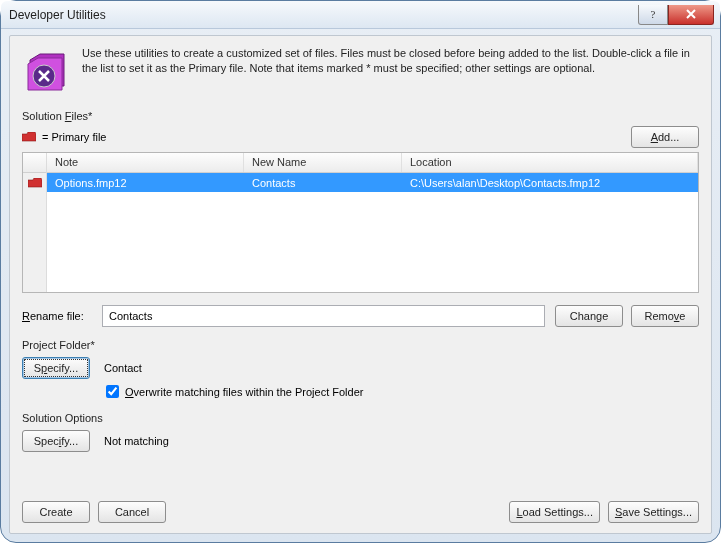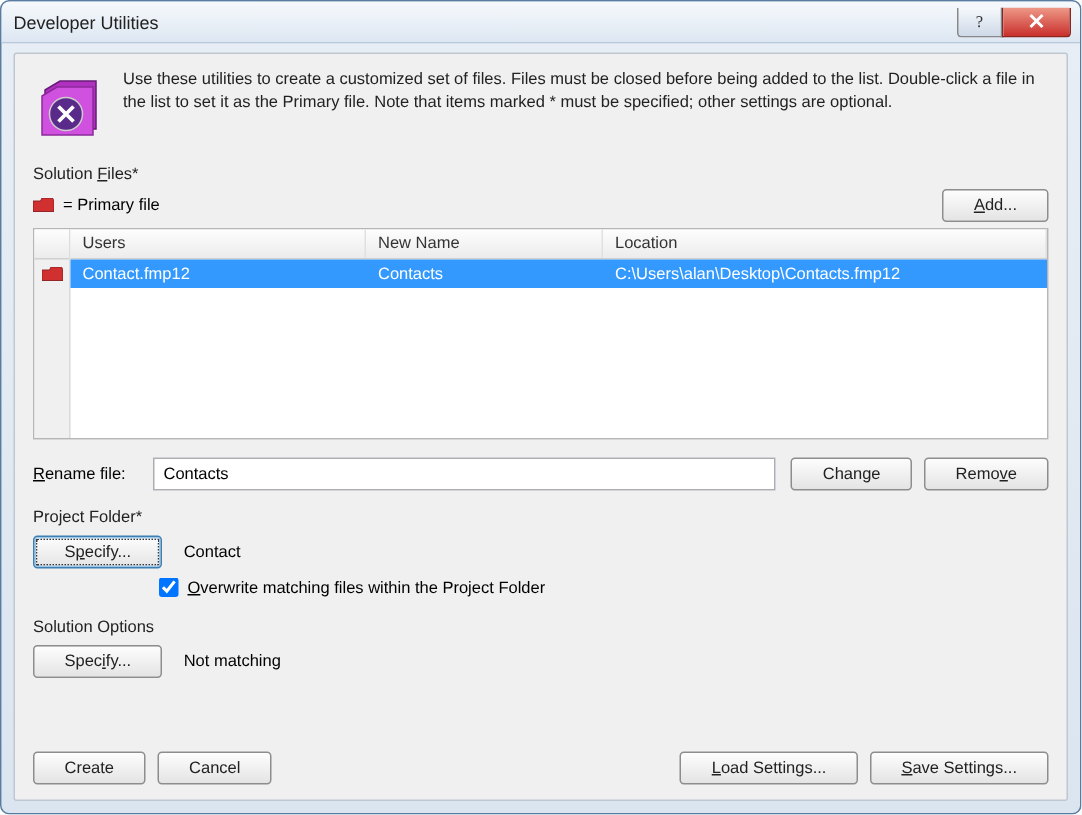--- a/index.html
+++ b/index.html
@@ -1,39 +1,39 @@
 <!DOCTYPE html>
 <html><head>
 <meta charset="utf-8">
 <style>
 * { box-sizing: border-box; margin: 0; padding: 0; }
 body { font-family: "Segoe UI", Tahoma, sans-serif; font-size: 11px; background: #fff; width: 721px; height: 543px; overflow: hidden; }
 
-.window { width: 721px; height: 543px; border: 1px solid #5a7ca0; background: linear-gradient(#e8eef5, #dbe5f0); position: relative; border-radius: 6px; }
+.window { width: 721px; height: 543px; border: 1px solid #5a7ca0; background: linear-gradient(#e8eef5, #dbe5f0); position: relative; border-radius: 16px; }
 
 .titlebar { height: 28px; background: linear-gradient(#f6f9fc, #dde7f2); display: flex; align-items: center; padding: 0 0 0 8px; border-bottom: 1px solid #b8c8db; border-radius: 6px 6px 0 0; }
 .titlebar-text { flex: 1; font-size: 12px; color: #222; }
 .titlebar-buttons { display: flex; height: 20px; margin-right: 6px; gap: 0; }
 .tbtn { width: 30px; height: 20px; display: flex; align-items: center; justify-content: center; border: 1px solid #888; border-top: none; font-size: 11px; color: #333; }
 .tbtn.help { background: linear-gradient(#f6f9fc, #ced9e8); border-radius: 0 0 0 3px; }
 .tbtn.close { width: 46px; background: linear-gradient(#e98, #c9302c); border-radius: 0 0 3px 0; border-color: #8a2520; color: #fff; font-weight: bold; font-size: 13px; }
 
 .client { position: absolute; top: 34px; left: 8px; right: 8px; bottom: 8px; background: #f0f0f0; border: 1px solid #bfc7d0; border-radius: 2px; padding: 10px 12px 10px 12px; }
 
 .intro { display: flex; gap: 10px; margin-bottom: 14px; }
 .intro-icon { width: 50px; height: 50px; flex-shrink: 0; }
 .intro-text { font-size: 11px; line-height: 1.35; color: #222; padding-top: 0; }
 
 .section-label { font-size: 11px; color: #222; margin-bottom: 4px; }
 .section-row { display: flex; align-items: center; justify-content: space-between; margin-bottom: 4px; }
 
 .legend { display: flex; align-items: center; gap: 6px; font-size: 11px; }
 .folder-icon { width: 14px; height: 10px; display: inline-block; }
 
-.btn { background: linear-gradient(#fdfdfd, #e4e4e4); border: 1px solid #8d8d8d; border-radius: 3px; padding: 2px 20px; font-size: 11px; min-width: 68px; height: 22px; cursor: pointer; color: #222; }
+.btn { background: linear-gradient(#fdfdfd, #e4e4e4); border: 1px solid #8d8d8d; border-radius: 3px; padding: 2px 6px; font-size: 11px; min-width: 68px; height: 22px; cursor: pointer; color: #222; }
 .btn.focus { outline: 1px dotted #333; outline-offset: -3px; border-color: #3c7fb1; box-shadow: 0 0 0 1px #a3c7e8 inset; }
 
 .table-wrap { border: 1px solid #b6b6b6; background: #fff; height: 141px; margin-bottom: 12px; display: flex; }
 .gutter { width: 24px; background: #f0f0f0; border-right: 1px solid #dcdcdc; }
 .gutter-cell { height: 19px; display: flex; align-items: center; justify-content: center; }
 .tbl { flex: 1; font-size: 11px; }
 .thead { display: flex; background: linear-gradient(#fdfdfd, #ececec); border-bottom: 1px solid #d0d0d0; height: 20px; }
 .th { padding: 3px 8px; border-right: 1px solid #e0e0e0; color: #333; }
 .th.file { width: 197px; }
 .th.newname { width: 158px; }
@@ -112,26 +112,26 @@
       <div class="gutter">
         <div style="height:20px;border-bottom:1px solid #d0d0d0;background:linear-gradient(#fdfdfd,#ececec);"></div>
         <div class="gutter-cell">
           <svg width="14" height="10" viewBox="0 0 14 10">
               <path d="M0 2 L5 2 L6 0 L13 0 L14 2 L14 9 L0 9 Z" fill="#d03030" stroke="#8a1a1a" stroke-width="0.6"></path>
             </svg>
         </div>
       </div>
       <div class="tbl">
         <div class="thead">
-          <div class="th file">Users</div>
+          <div class="th file">Note</div>
           <div class="th newname">New Name</div>
           <div class="th location">Location</div>
         </div>
         <div class="trow">
-          <div class="td file">Contact.fmp12</div>
+          <div class="td file">Options.fmp12</div>
           <div class="td newname">Contacts</div>
           <div class="td location">C:\Users\alan\Desktop\Contacts.fmp12</div>
         </div>
       </div>
     </div>
 
     <div class="form-row">
       <div class="form-label"><span class="u">R</span>ename file:</div>
       <input class="text-input" type="text" value="Contacts" style="">
       <div class="btn-group">

